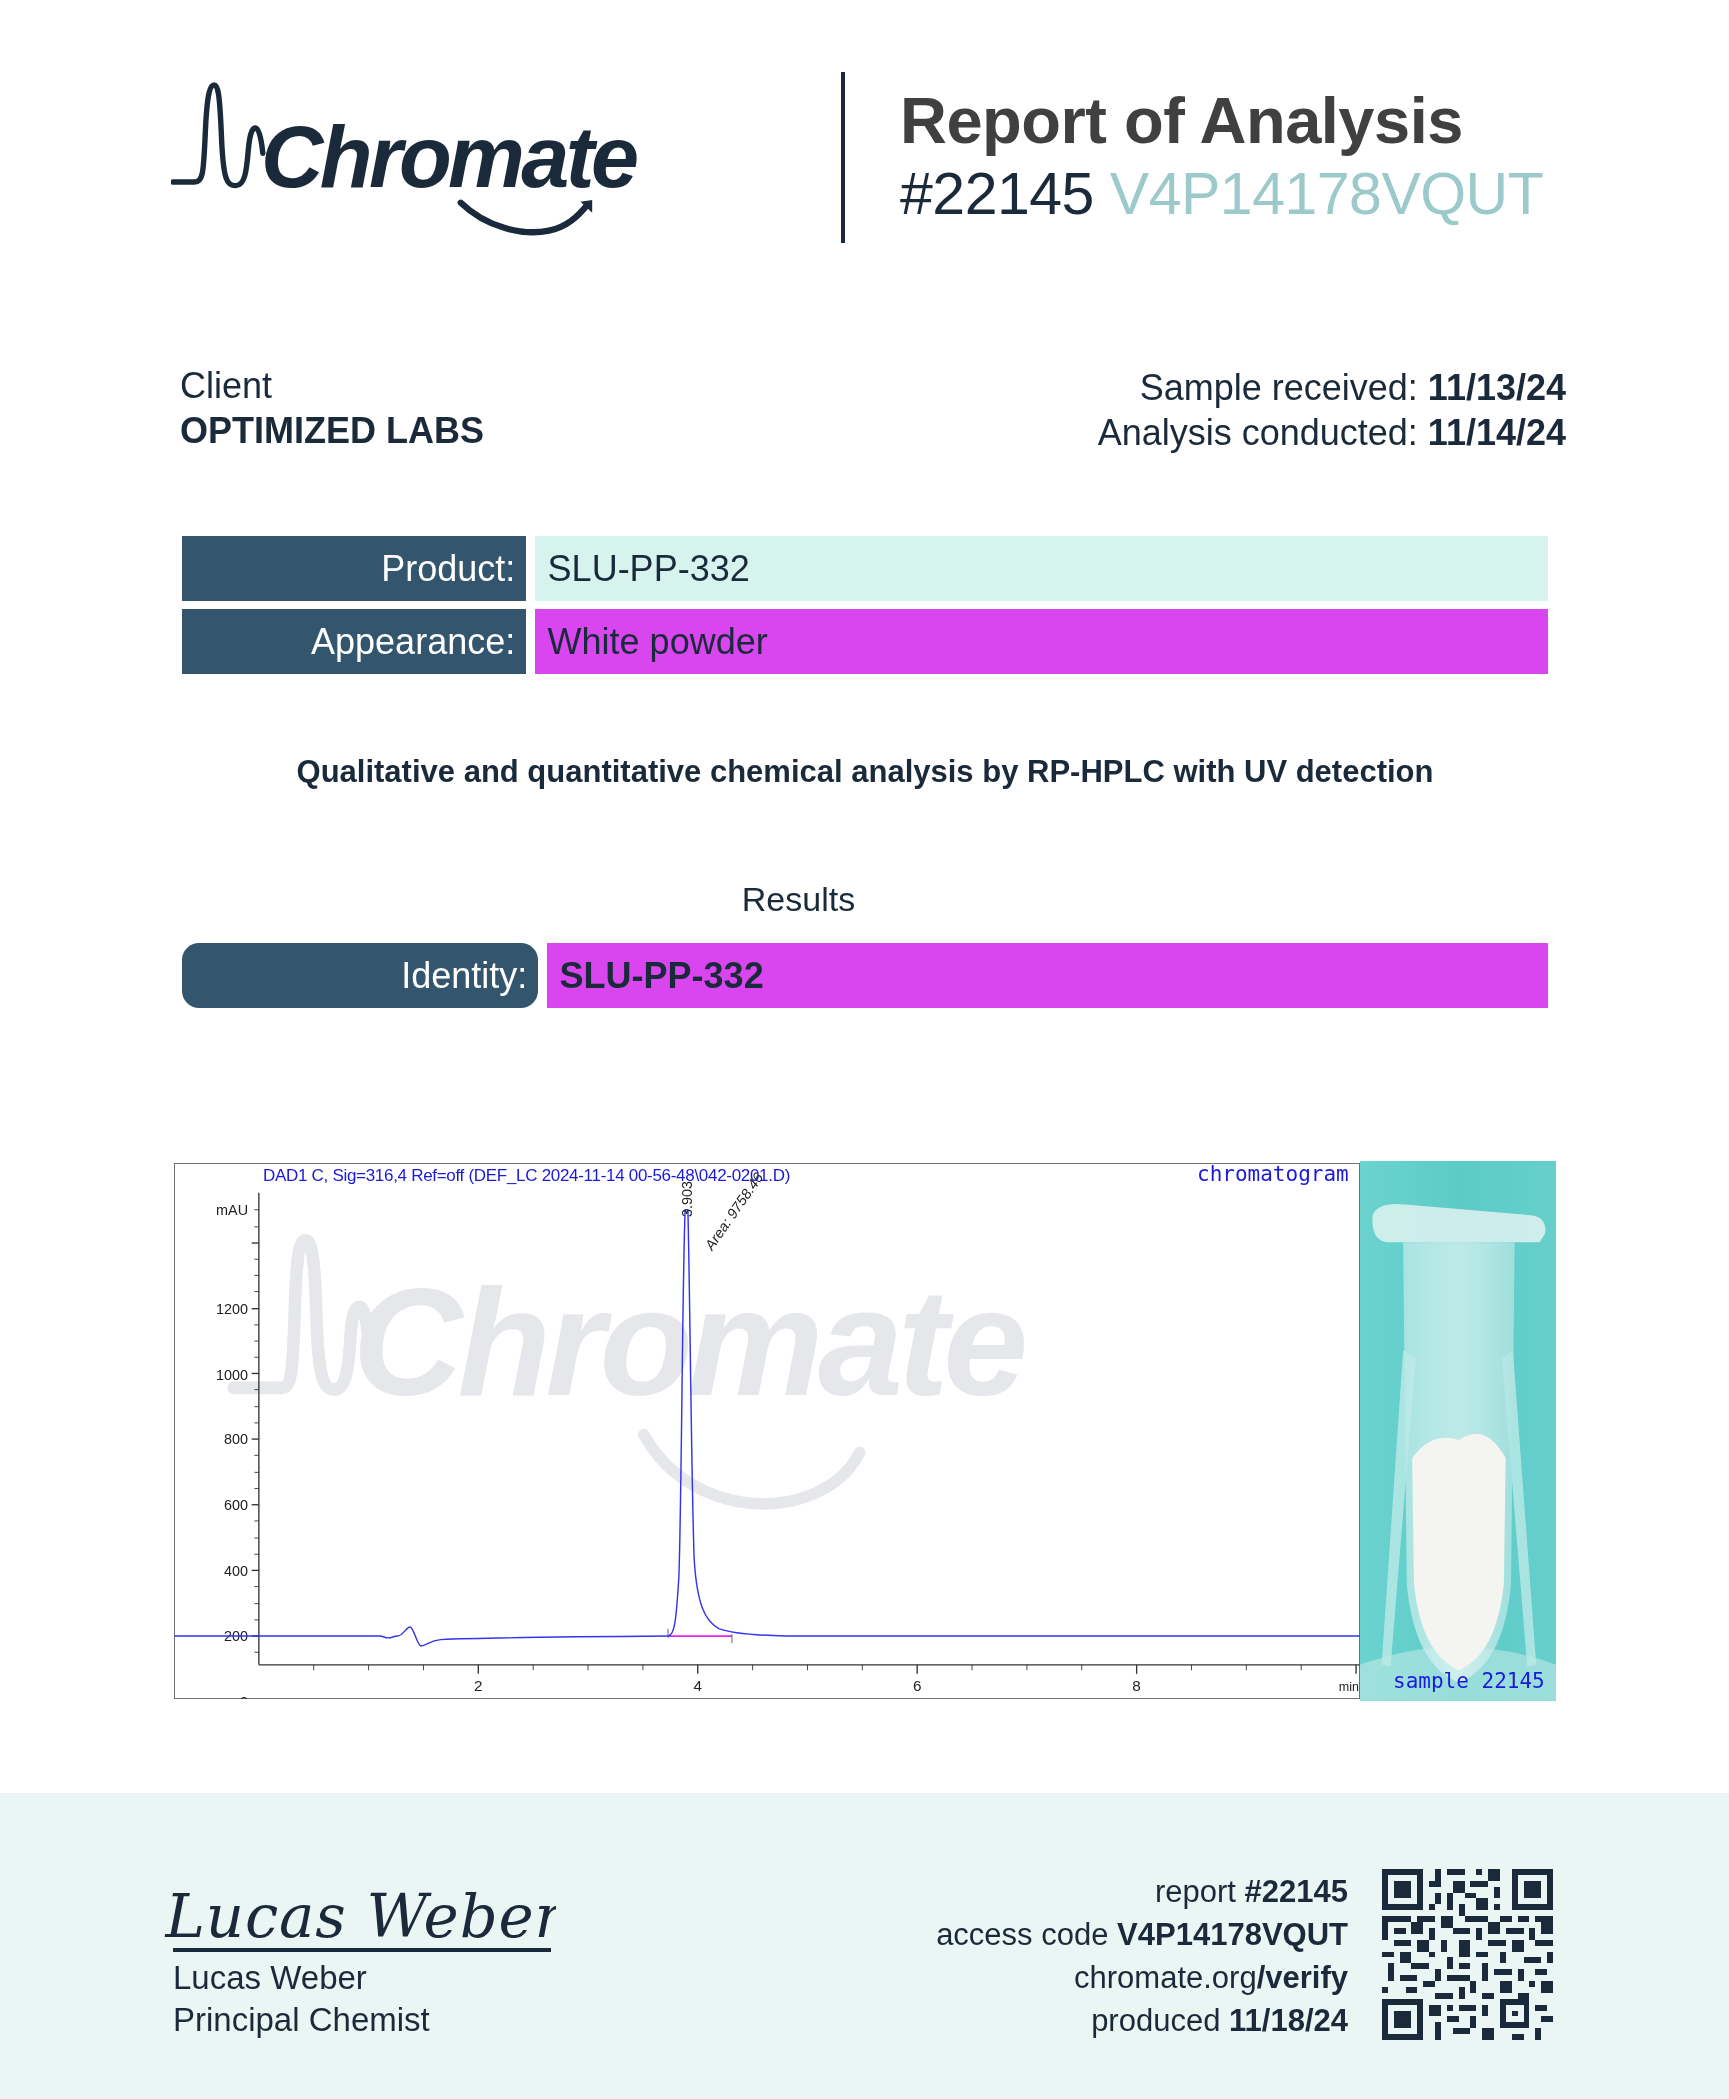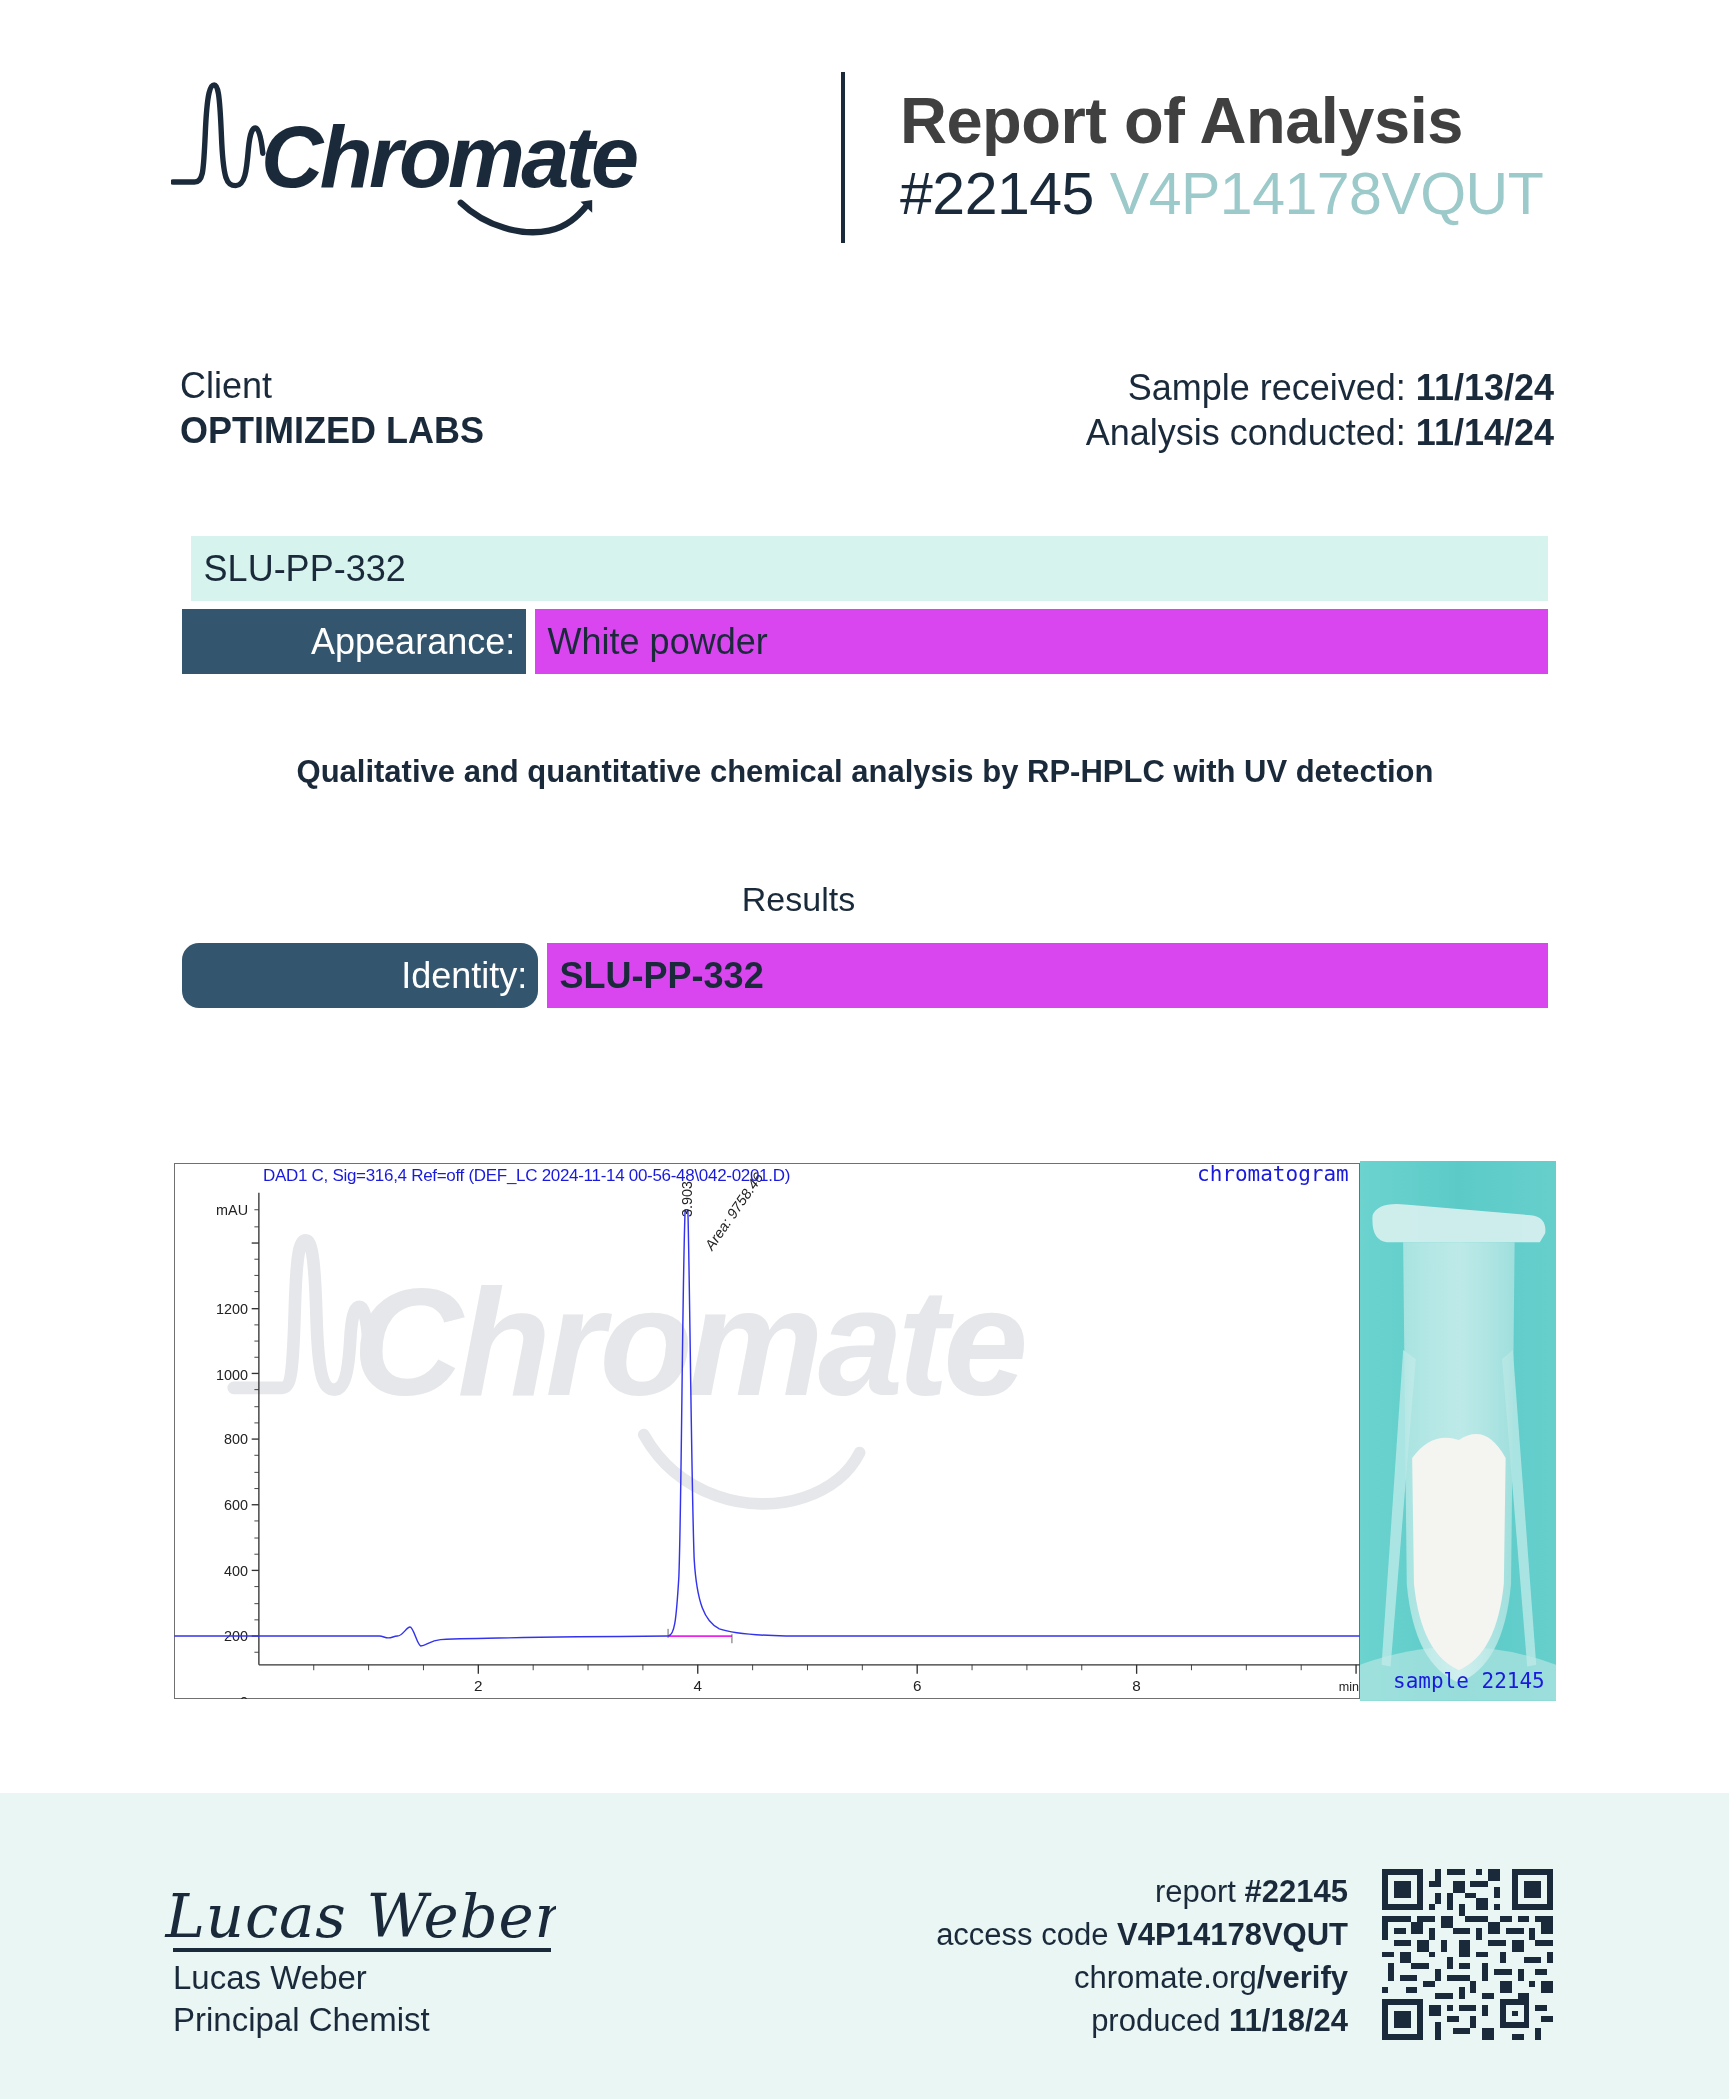--- a/index.html
+++ b/index.html
@@ -12,21 +12,21 @@
   #logo { left: 171px; top: 81px; width: 504px; height: 158px; }
   #header-divider { left: 841px; top: 72px; width: 3.6px; height: 171px; background: #1a2a3a; }
   #report-title { left: 900px; top: 83px; font-size: 65px; font-weight: 700; color: #404040; letter-spacing: -0.5px; white-space: nowrap; }
   #report-id-line { left: 900px; top: 160px; font-size: 59px; font-weight: 400; white-space: nowrap; letter-spacing: -0.5px; }
   #report-number { color: #1a2a3a; }
   #access-code-header { color: #9cc9c9; }
 
   
   #client-label { left: 180px; top: 365px; font-size: 36px; color: #1a2a3a; }
   #client-name { left: 180px; top: 410px; font-size: 36px; font-weight: 700; color: #1a2a3a; }
-  #dates { right: 176px; top: 365px; text-align: right; font-size: 36px; line-height: 45px; color: #1a2a3a; }
+  #dates { right: 164px; top: 365px; text-align: right; font-size: 36px; line-height: 45px; color: #1a2a3a; }
   #dates b { font-weight: 700; }
 
   
   .row { position: absolute; left: 182px; width: 1366px; height: 65px; display: flex; }
   .row .lbl { background: #33566e; color: #ffffff; font-size: 36px; text-align: right; padding-right: 10.8px; line-height: 65px; white-space: nowrap; }
   .row .val { flex: 1; margin-left: 9px; font-size: 36px; line-height: 65px; padding-left: 12.6px; color: #1a2a3a; white-space: nowrap; }
   .row .val.light { background: #d6f3ed; }
   .row .val.mid { background: #d946ef; }
   .row .val.bold { font-weight: 700; }
   #row-product { top: 536px; }
@@ -77,20 +77,21 @@
 </div>
 
 <div id="client-label" class="abs">Client</div>
 <div id="client-name" class="abs">OPTIMIZED LABS</div>
 <div id="dates" class="abs">
   <div><span>Sample received:</span> <b>11/13/24</b></div>
   <div><span>Analysis conducted:</span> <b>11/14/24</b></div>
 </div>
 
 <div id="row-product" class="row">
+  <div class="lbl">Product:</div>
   <div class="val light">SLU-PP-332</div>
 </div>
 <div id="row-appearance" class="row">
   <div class="lbl">Appearance:</div>
   <div class="val mid">White powder</div>
 </div>
 
 <div id="method-text" class="abs">Qualitative and quantitative chemical analysis by RP-HPLC with UV detection</div>
 <div id="results-heading" class="abs">Results</div>
 

